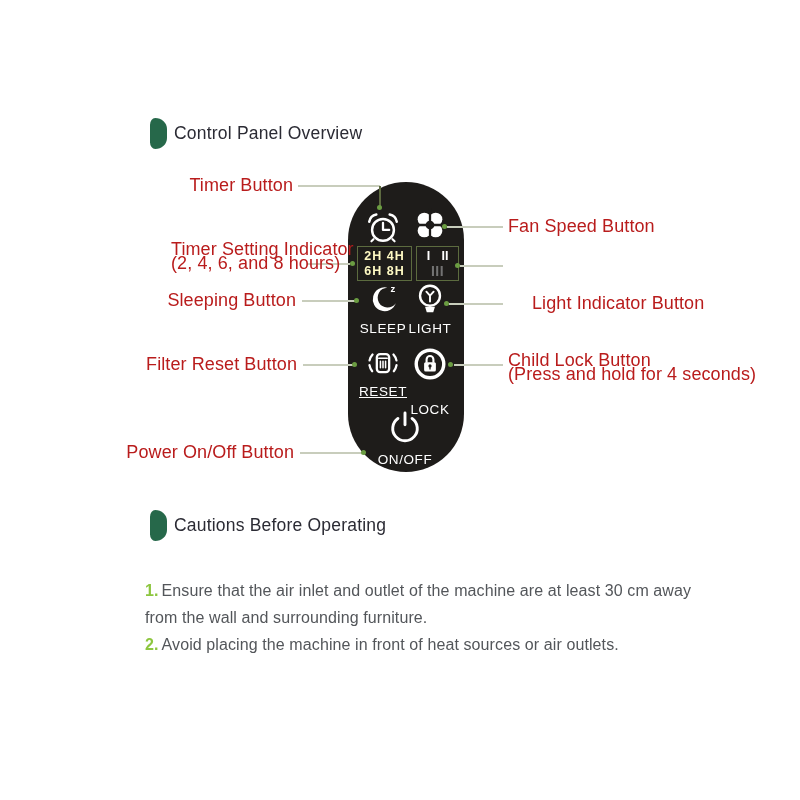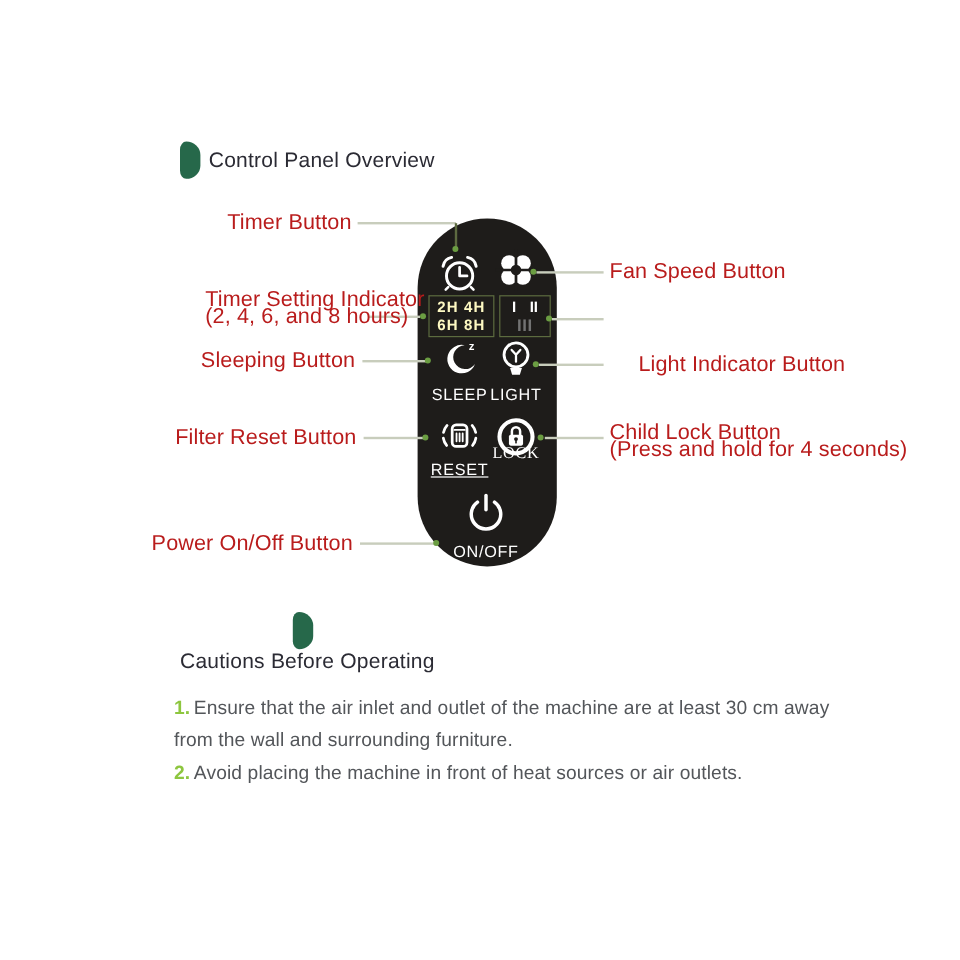--- a/index.html
+++ b/index.html
@@ -5,21 +5,21 @@
   * { margin:0; padding:0; box-sizing:border-box; }
   html,body { background:#ffffff; }
   .page {
     position:relative; width:800px; height:800px; background:#ffffff;
     font-family:"Liberation Sans", sans-serif; overflow:hidden;
   }
 
   
   .section-header { position:absolute; display:flex; align-items:center; }
   #hdr-overview { left:150px; top:118px; }
-  #hdr-cautions { left:150px; top:510px;flex-direction:column; }
+  #hdr-cautions { left:150px; top:510px; }
   .marker {
     width:17px; height:31px; background:#26684a;
     border-radius:7px 16px 16px 7px / 9px 15px 15px 9px;
     margin-right:7px; flex:0 0 auto;
   }
   .section-title { font-size:17.5px; font-weight:normal; color:#2b2b34; letter-spacing:0.2px; }
 
   
   .panel {
     position:absolute; left:348px; top:182px; width:116px; height:290px;
@@ -50,21 +50,21 @@
   .speed-row2 { color:#737373; font-size:14px; font-weight:bold;
     text-align:center; line-height:15px; letter-spacing:0.5px; }
 
   .p-label {
     position:absolute; color:#ffffff; font-size:13.5px; letter-spacing:0.6px;
     text-align:center; width:56px; white-space:nowrap;
   }
   #lbl-sleep { left:7px;  top:139px; }
   #lbl-light { left:54px; top:139px; }
   #lbl-reset { left:7px;  top:202px;text-decoration:underline; }
-  #lbl-lock  { left:54px; top:188px;font-family:Liberation Serif, serif; }
+  #lbl-lock  { left:54px; top:220px; }
   #lbl-power { left:29px; top:270px; }
 
   
   .callout {
     position:absolute; font-size:18px; color:#b91c1c; line-height:13.5px;
     white-space:nowrap; letter-spacing:0.1px;
   }
   .callout.align-r { text-align:right; }
   #co-timer         { right:507px; top:179px; }
   #co-timer-setting { left:171px;  top:243px; }

